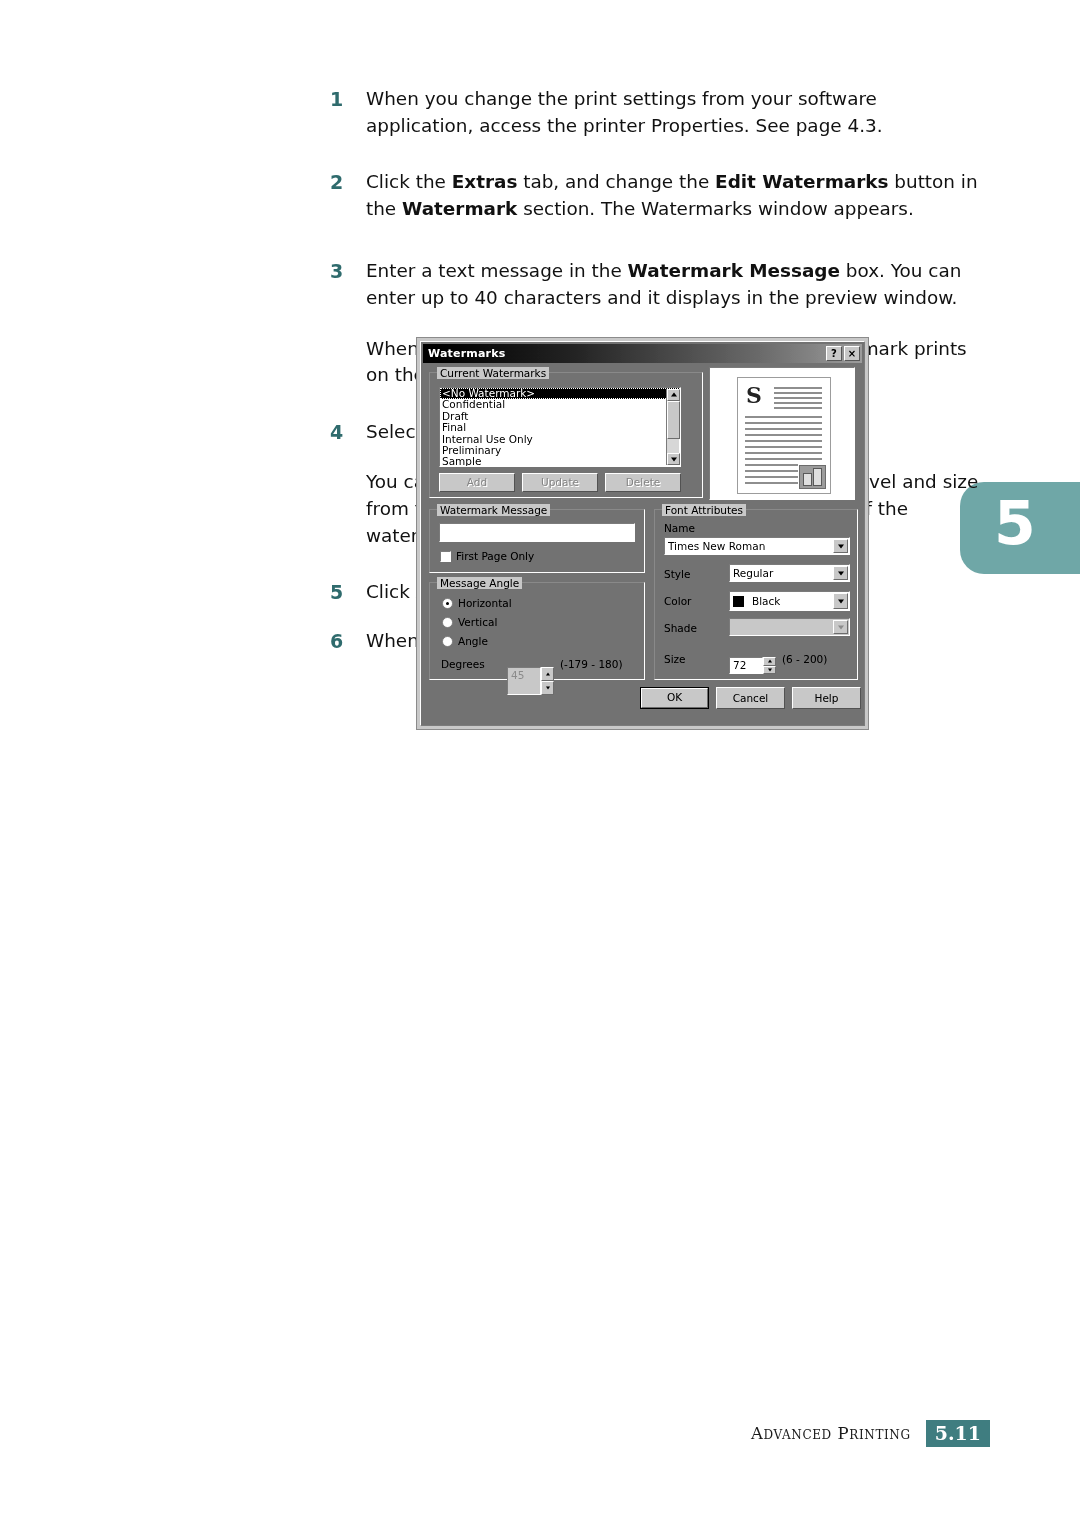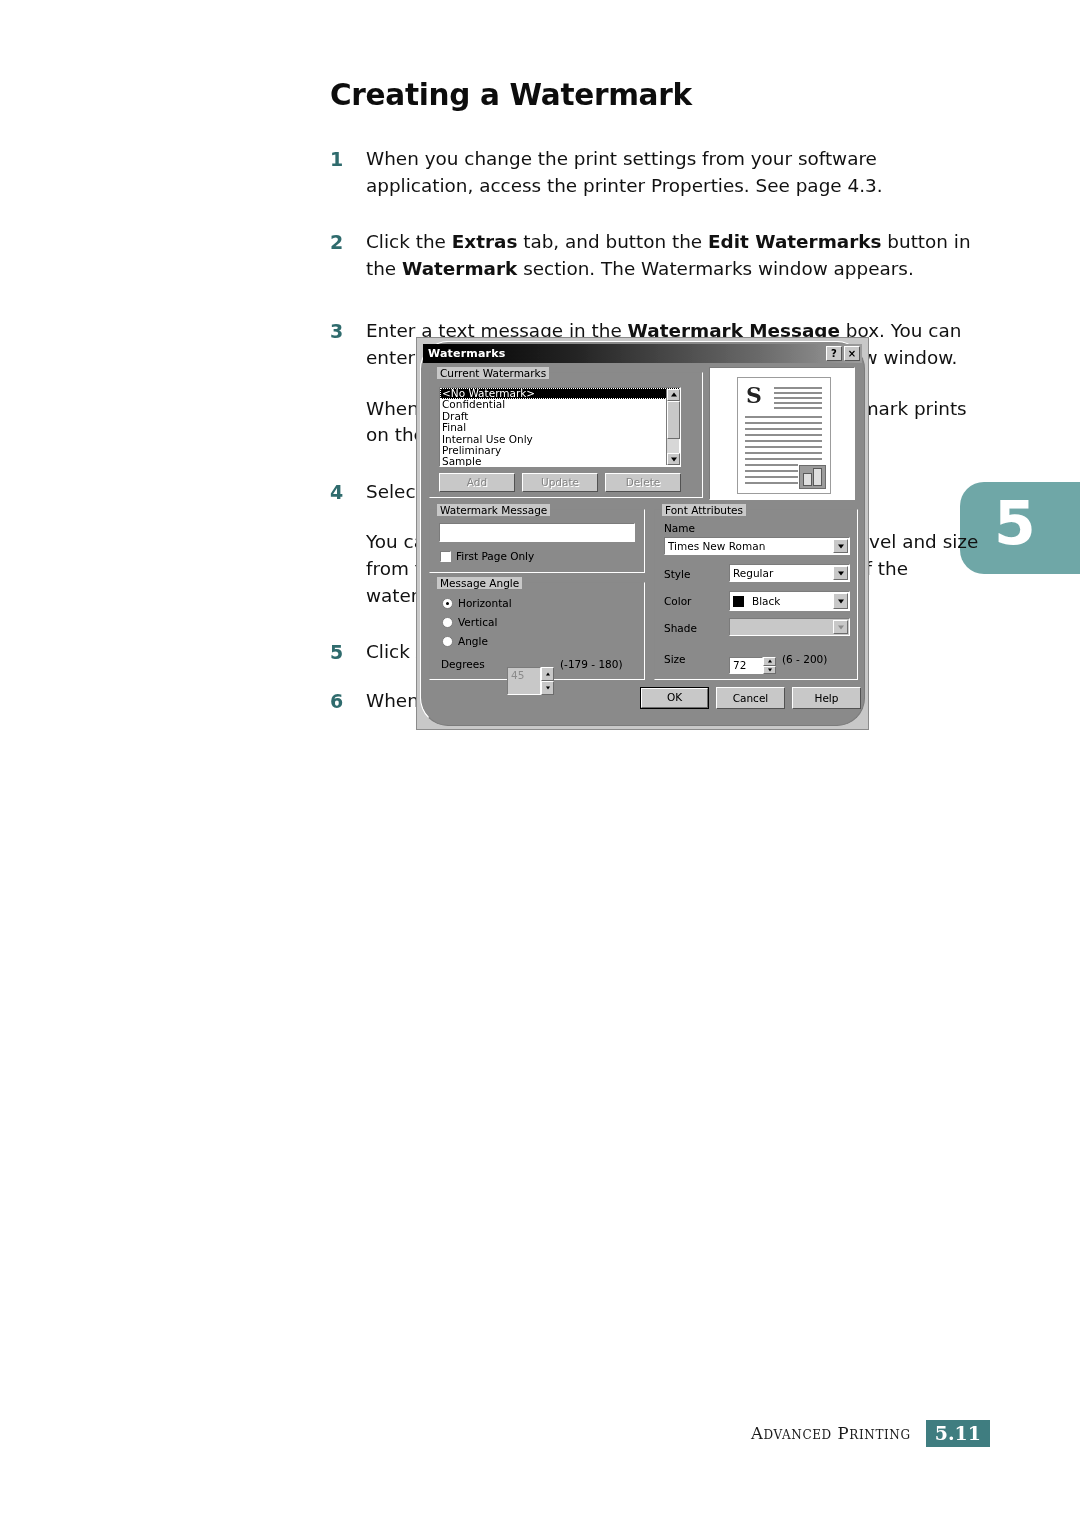--- a/index.html
+++ b/index.html
@@ -132,27 +132,26 @@
     border: 1px solid #8a8a8a;
     box-sizing: border-box;
     font-family: "DejaVu Sans", "Liberation Sans", sans-serif;
     font-size: 10px;
     color: #000000;
     filter: grayscale(1) contrast(1.08);
   }
   .dlg-inner {
     position: absolute;
     inset: 3px;
-    background: #f97316;
+    background: #737373;
     border-top: 1px solid #ffffff;
     border-left: 1px solid #ffffff;
     border-right: 1px solid #7b7b7b;
     border-bottom: 1px solid #7b7b7b;
     box-sizing: border-box;
-    border-radius: 28px;
   }
 
   .titlebar {
     position: absolute;
     left: 2px; top: 2px; right: 2px;
     height: 19px;
     background: linear-gradient(to right, #050505 0%, #2b2b2b 35%, #6e6e6e 78%, #9a9a9a 100%);
     display: flex;
     align-items: center;
     padding: 0 2px 0 5px;
@@ -507,30 +506,29 @@
 <body>
 
 <div class="page">
 
   <div class="chapter-tab" style="background: rgb(111, 167, 167);">
     <span class="num">5</span>
   </div>
 
   <div class="content">
 
-    <h1 class="page-title">Creating a Watermark</h1>
 
     <div id="steps-host">
         <div class="step gap-med">
           <span class="marker" style="color: rgb(47, 107, 109);">1</span>
           <p><span>When you change the print settings from your software application, access the printer Properties. See page 4.3.</span></p>
         </div>
         <div class="step gap-large">
           <span class="marker" style="color: rgb(47, 107, 109);">2</span>
-          <p><span>Click the </span><b>Extras</b><span> tab, and button the </span><b>Edit Watermarks</b><span> button in the </span><b>Watermark</b><span> section. The Watermarks window appears.</span></p>
+          <p><span>Click the </span><b>Extras</b><span> tab, and change the </span><b>Edit Watermarks</b><span> button in the </span><b>Watermark</b><span> section. The Watermarks window appears.</span></p>
         </div>
         <div class="step gap-med">
           <span class="marker" style="color: rgb(47, 107, 109);">3</span>
           <p><span>Enter a text message in the </span><b>Watermark Message</b><span> box. You can enter up to 40 characters and it displays in the preview window.</span></p>
           <p><span>When the </span><b>First Page Only</b><span> box is checked, the watermark prints on the first page only.</span></p>
         </div>
         <div class="step gap-med">
           <span class="marker" style="color: rgb(47, 107, 109);">4</span>
           <p><span>Select the watermark options.</span></p>
           <p><span>You can select the font name, style, color, grayscale level and size from the </span><b>Font Attributes</b><span> section and set the angle of the watermark from the </span><b>Message Angle</b><span> section.</span></p>

